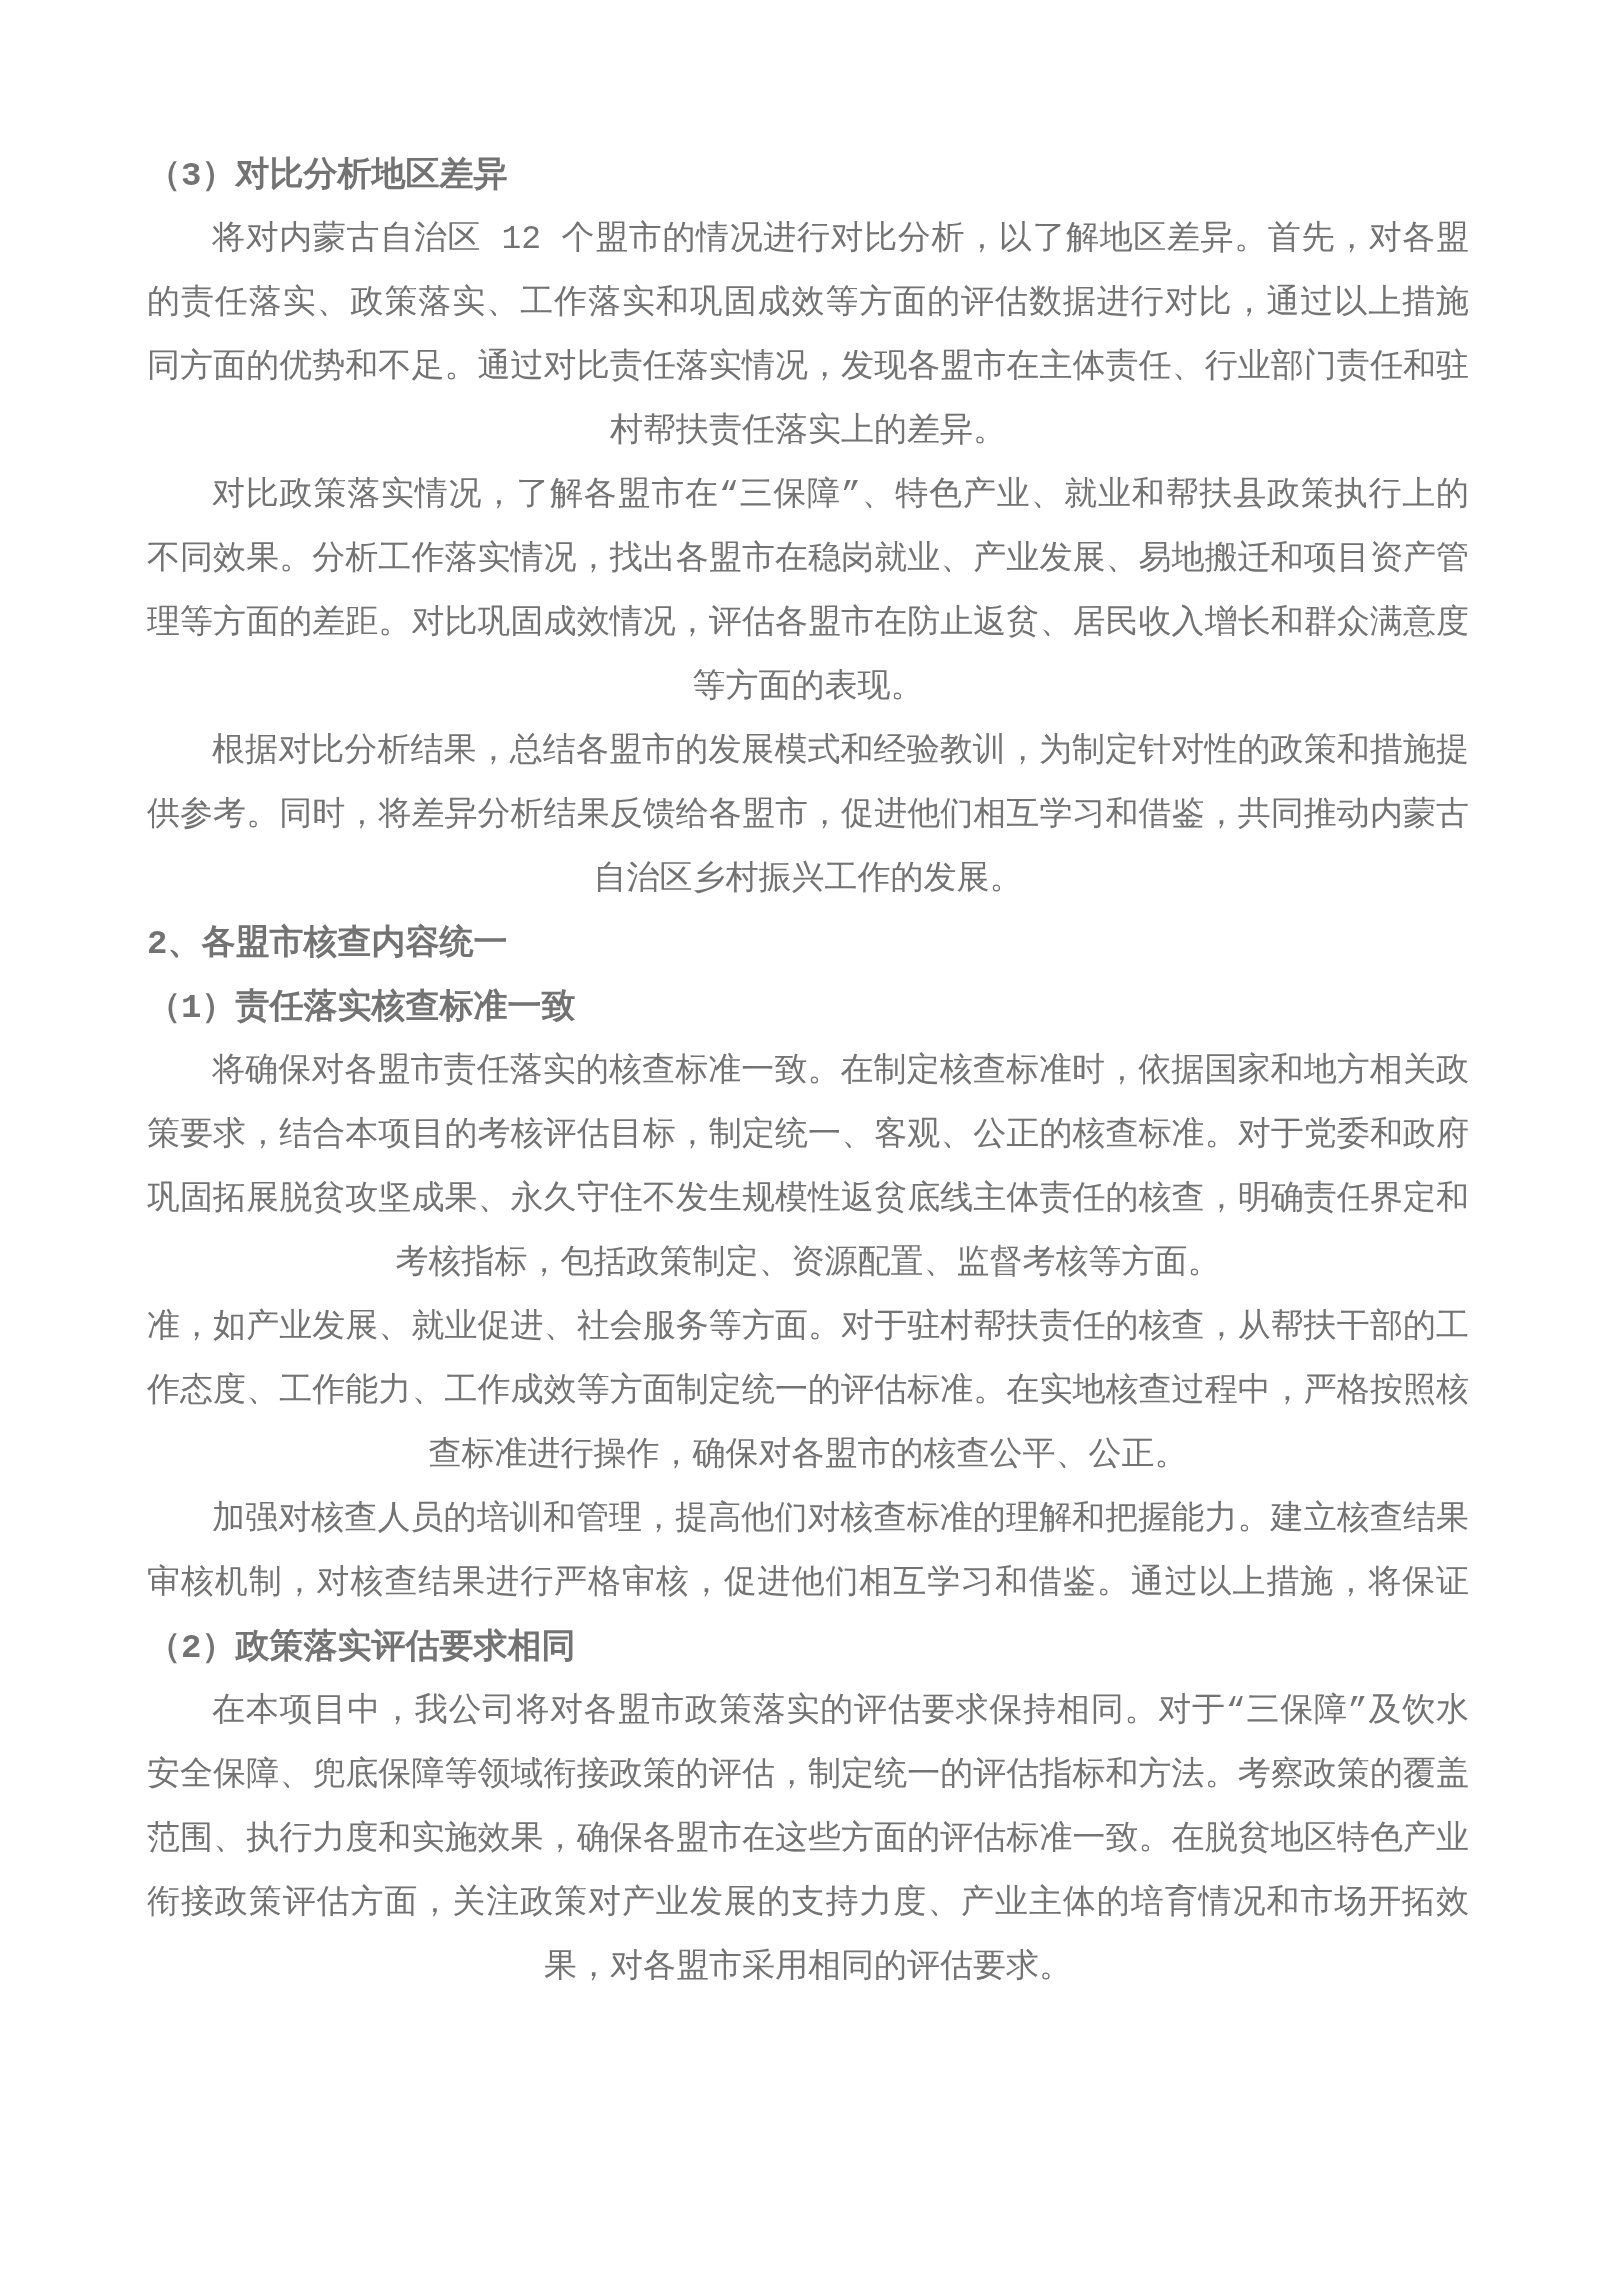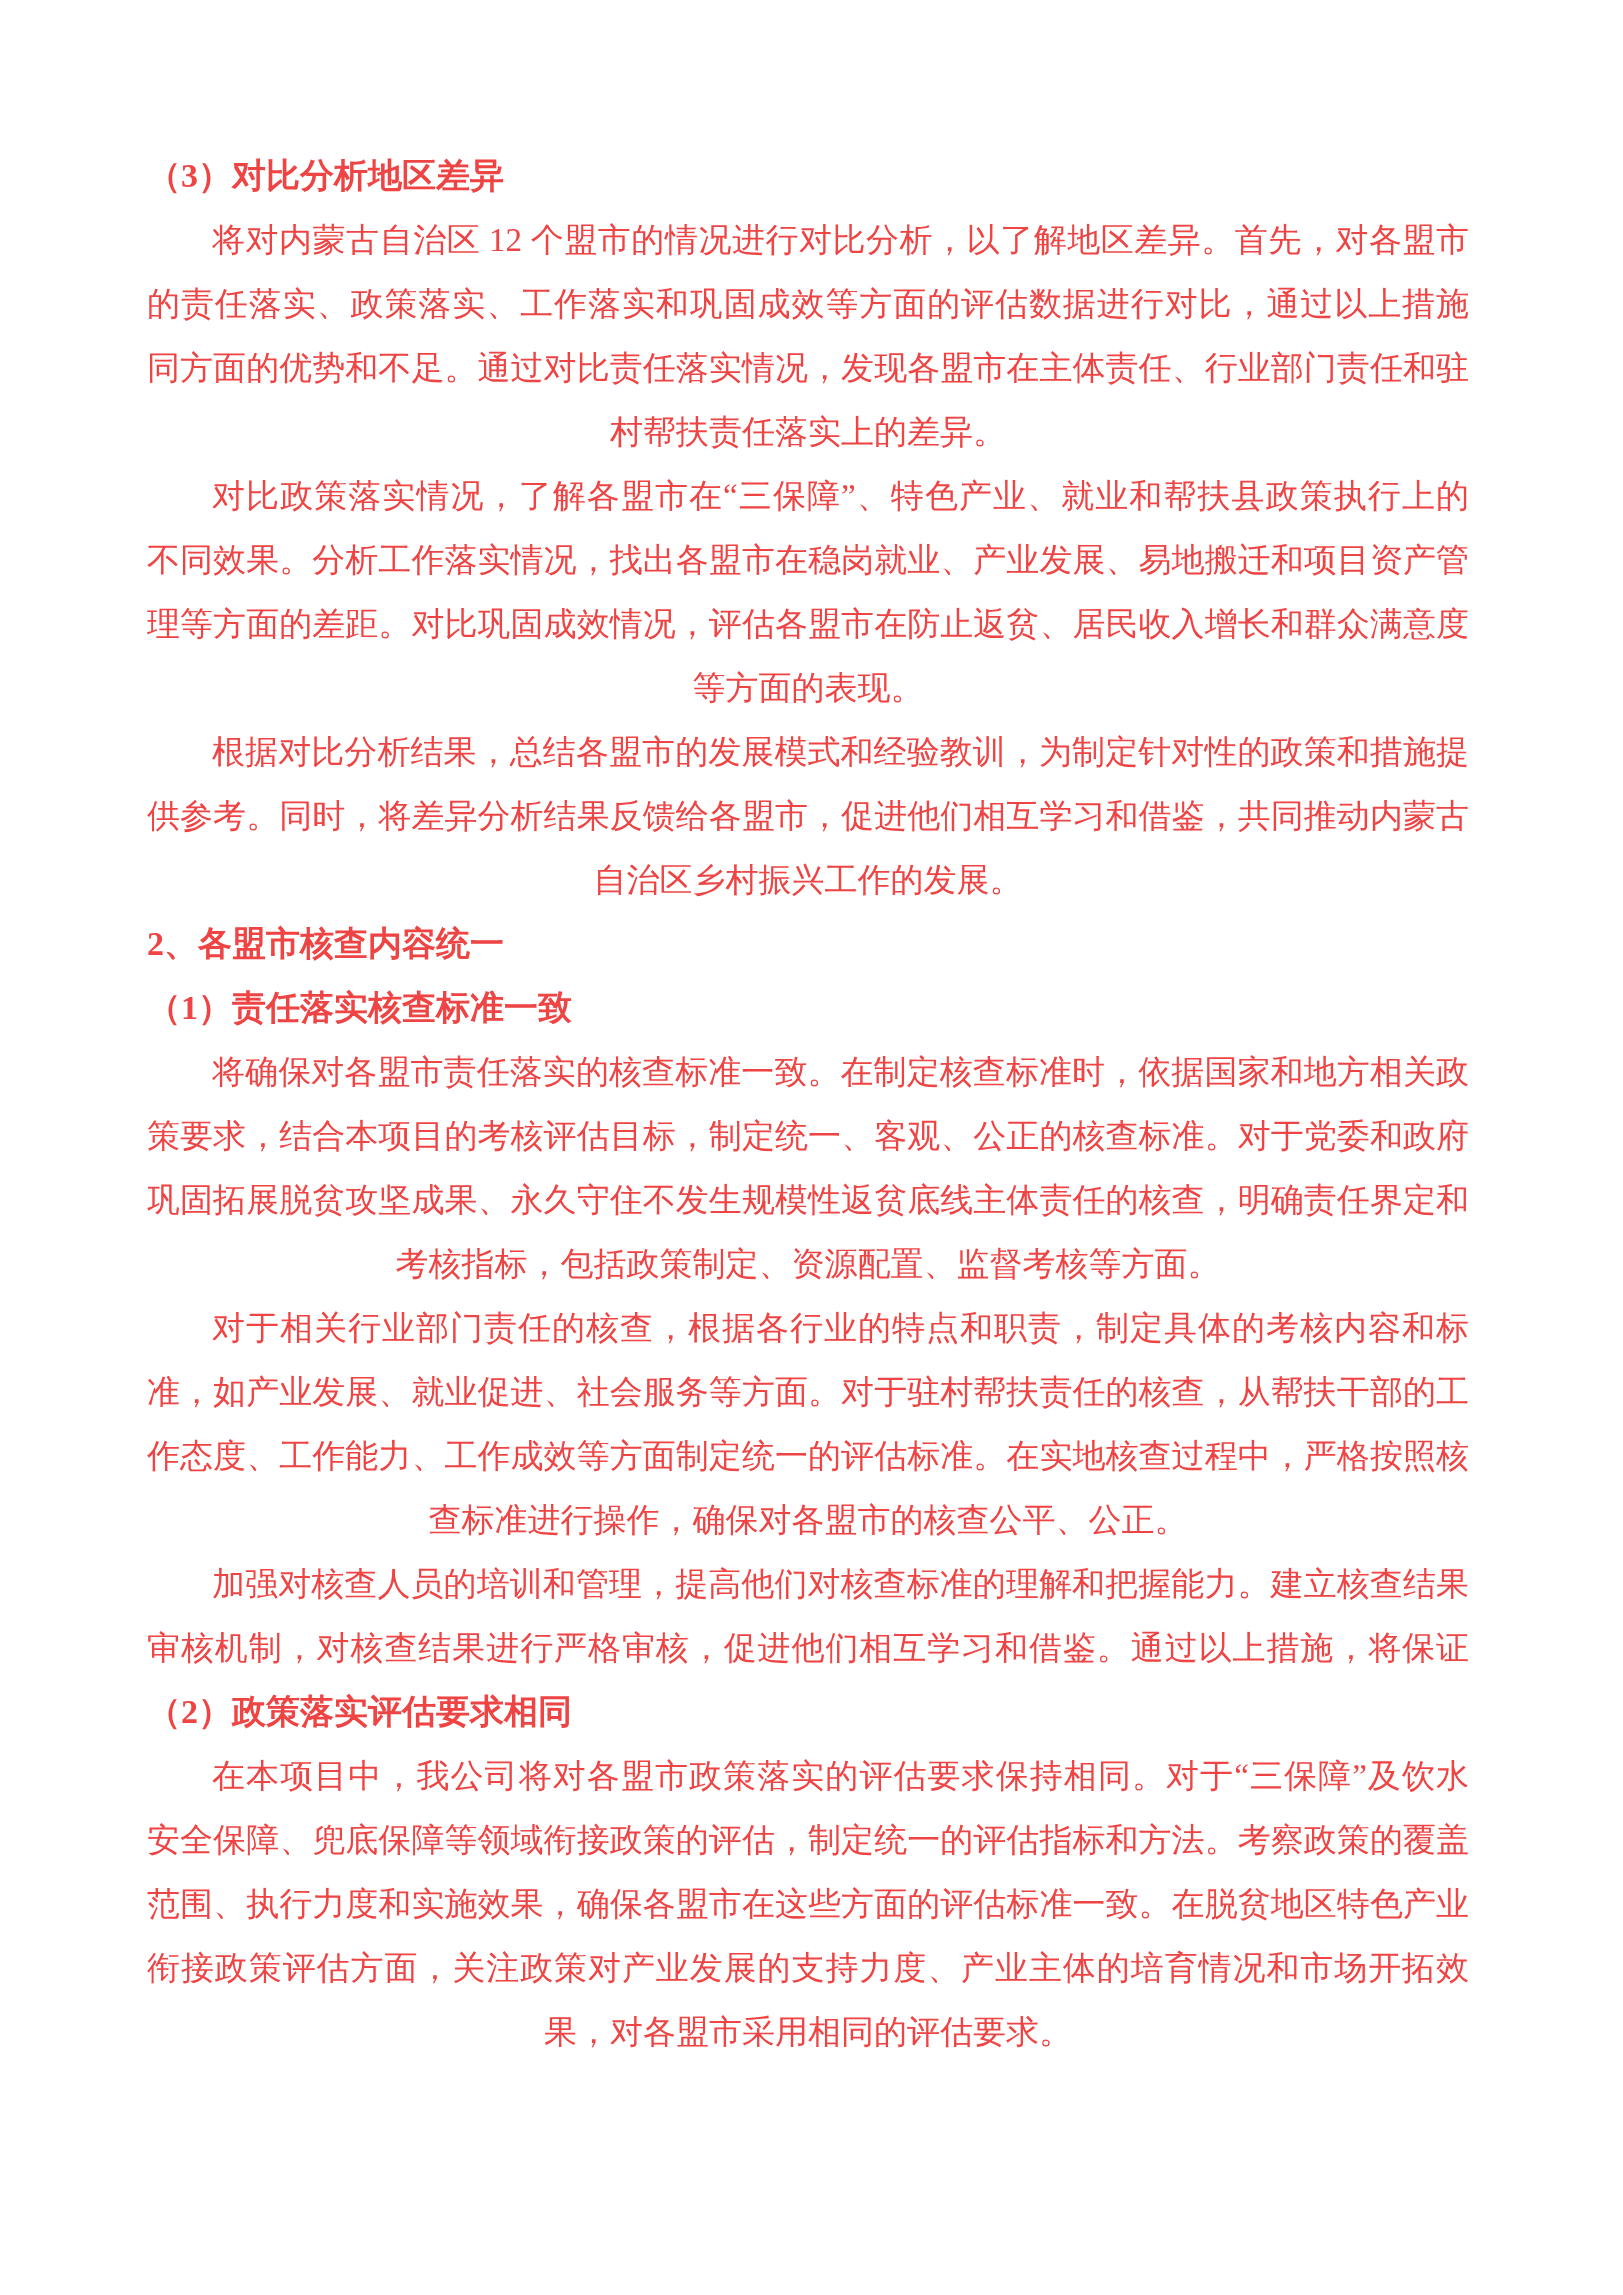--- a/index.html
+++ b/index.html
@@ -26,21 +26,22 @@
     left: 147px;
     top: 144px;
     width: 1322px;
     color: #000000;
   }
   .line {
     height: 64px;
     line-height: 64px;
     font-size: 33px;
     overflow: hidden;
-    color: #ef4444;
+    color: #737373;
+    font-family: Liberation Mono, monospace;
   }
   .line.fill {
     text-align: justify;
     text-align-last: justify;
   }
   .line.last {
     text-align: center;
   }
   .line.indent {
     text-indent: 65px;
@@ -67,21 +68,20 @@
       <div class="line body last">等方面的表现。</div>
       <div class="line body indent fill">根据对比分析结果，总结各盟市的发展模式和经验教训，为制定针对性的政策和措施提</div>
       <div class="line body fill">供参考。同时，将差异分析结果反馈给各盟市，促进他们相互学习和借鉴，共同推动内蒙古</div>
       <div class="line body last">自治区乡村振兴工作的发展。</div>
       <div class="line heading">2、各盟市核查内容统一</div>
       <div class="line heading">（1）责任落实核查标准一致</div>
       <div class="line body indent fill">将确保对各盟市责任落实的核查标准一致。在制定核查标准时，依据国家和地方相关政</div>
       <div class="line body fill">策要求，结合本项目的考核评估目标，制定统一、客观、公正的核查标准。对于党委和政府</div>
       <div class="line body fill">巩固拓展脱贫攻坚成果、永久守住不发生规模性返贫底线主体责任的核查，明确责任界定和</div>
       <div class="line body last">考核指标，包括政策制定、资源配置、监督考核等方面。</div>
-      <div class="line body indent fill">对于相关行业部门责任的核查，根据各行业的特点和职责，制定具体的考核内容和标</div>
       <div class="line body fill">准，如产业发展、就业促进、社会服务等方面。对于驻村帮扶责任的核查，从帮扶干部的工</div>
       <div class="line body fill">作态度、工作能力、工作成效等方面制定统一的评估标准。在实地核查过程中，严格按照核</div>
       <div class="line body last">查标准进行操作，确保对各盟市的核查公平、公正。</div>
       <div class="line body indent fill">加强对核查人员的培训和管理，提高他们对核查标准的理解和把握能力。建立核查结果</div>
       <div class="line body fill">审核机制，对核查结果进行严格审核，促进他们相互学习和借鉴。通过以上措施，将保证</div>
       <div class="line heading">（2）政策落实评估要求相同</div>
       <div class="line body indent fill">在本项目中，我公司将对各盟市政策落实的评估要求保持相同。对于“三保障”及饮水</div>
       <div class="line body fill">安全保障、兜底保障等领域衔接政策的评估，制定统一的评估指标和方法。考察政策的覆盖</div>
       <div class="line body fill">范围、执行力度和实施效果，确保各盟市在这些方面的评估标准一致。在脱贫地区特色产业</div>
       <div class="line body fill">衔接政策评估方面，关注政策对产业发展的支持力度、产业主体的培育情况和市场开拓效</div>

